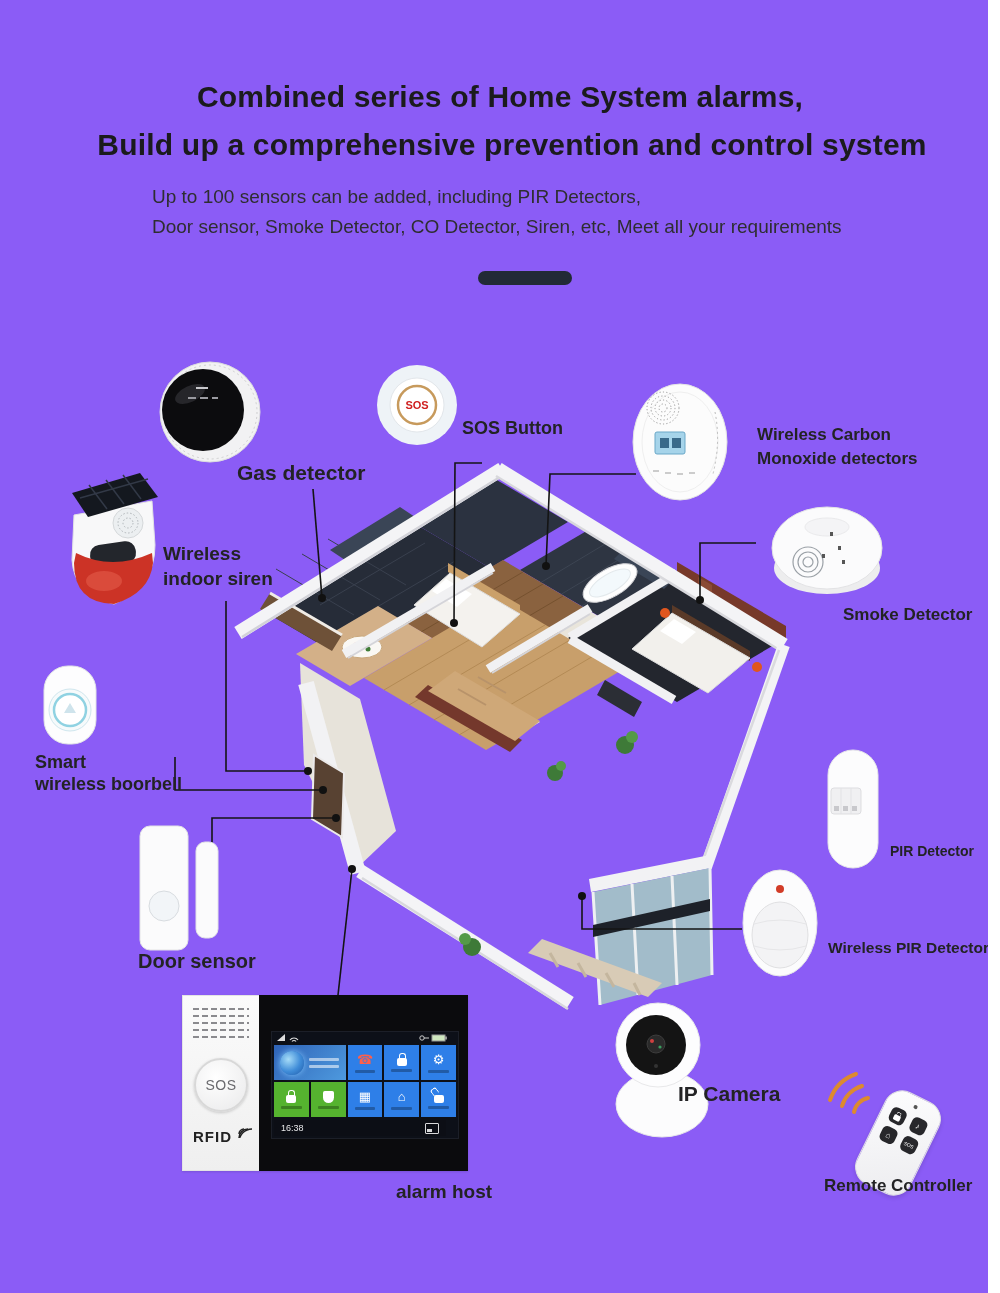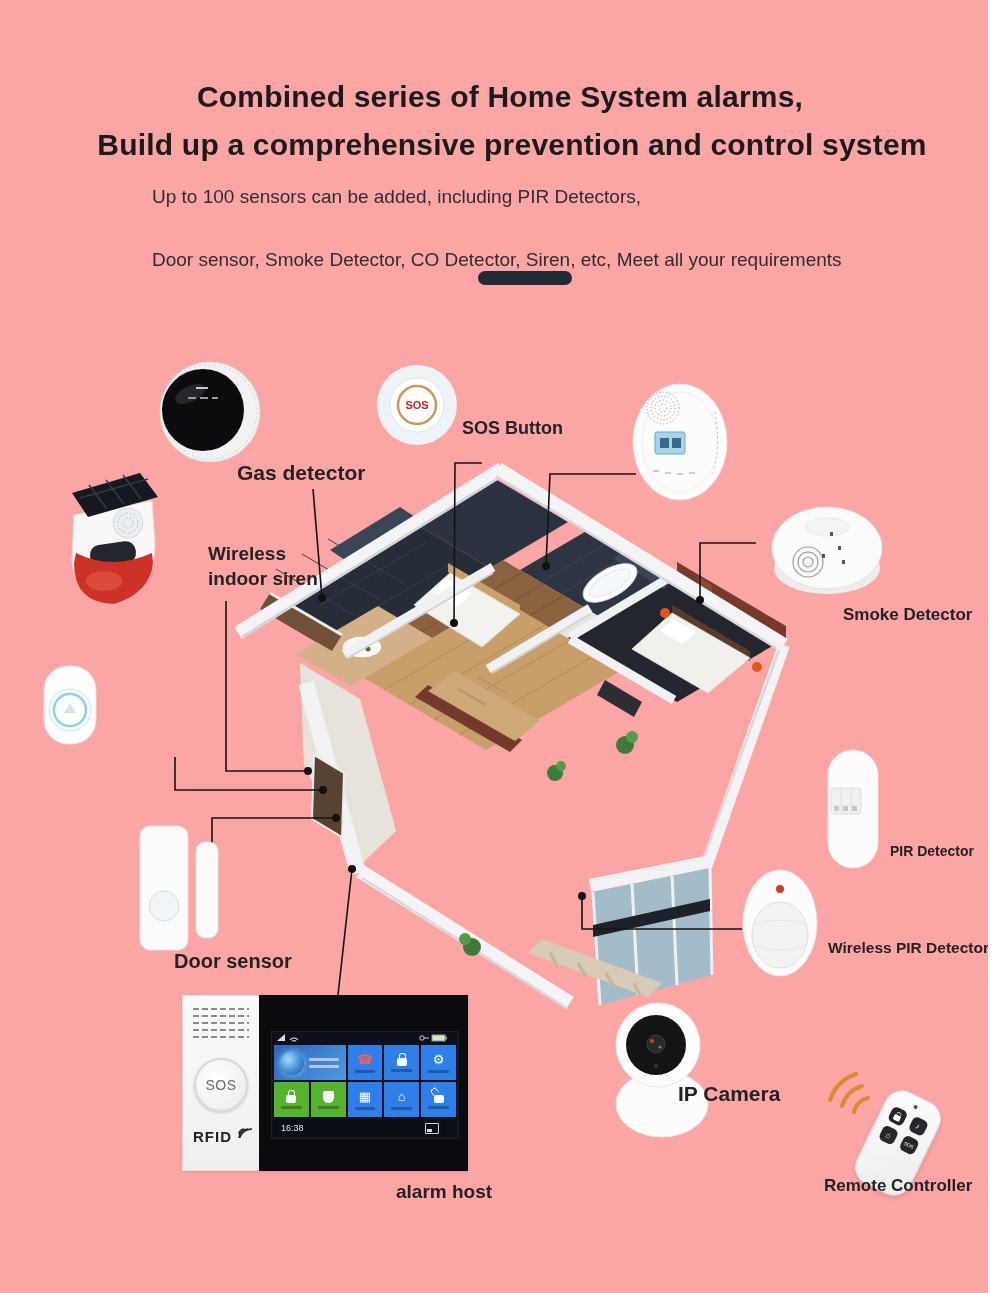--- a/index.html
+++ b/index.html
@@ -1,34 +1,34 @@
 <!DOCTYPE html>
 <html><head>
 <meta charset="utf-8">
 <style>
   html,body{margin:0;padding:0;background:#fff;}
-  #canvas{position:relative;width:988px;height:1293px;background:#fca5a5;overflow:hidden;
+  #canvas{position:relative;width:988px;height:1293px;background:#8b5cf6;overflow:hidden;
           font-family:"Liberation Sans",sans-serif;color:#1e1e1e;}
   .abs{position:absolute;}
   
   .title{left:0;width:1000px;text-align:center;font-weight:bold;font-size:30px;color:#1b1b1d;letter-spacing:.2px;}
   #title1{top:80px;} #title2{top:128px;padding-left:12px;}
   .sub{left:152px;font-size:19px;color:#2e2e30;}
-  #sub1{top:186px;} #sub2{top:216px;margin-top:33px;}
+  #sub1{top:186px;} #sub2{top:216px;}
   #divider{left:478px;top:271px;width:94px;height:14px;border-radius:7px;background:#222a36;}
   
   .lbl{color:#232325;white-space:nowrap;font-weight:bold;}
   .lbl span{display:block;}
   #lbl-gas{left:237px;top:461px;font-size:21px;}
   #lbl-sos{left:462px;top:418px;font-size:18px;}
   #lbl-co{left:757px;top:423px;font-size:17px;line-height:24px;}
   #lbl-smoke{left:843px;top:605px;font-size:17px;}
-  #lbl-siren{left:163px;top:541px;font-size:19px;line-height:25px;margin-left:45px;}
+  #lbl-siren{left:163px;top:541px;font-size:19px;line-height:25px;}
   #lbl-bell{left:35px;top:751px;font-size:18px;line-height:22px;}
-  #lbl-ds{left:138px;top:950px;font-size:20px;margin-left:36px;}
+  #lbl-ds{left:138px;top:950px;font-size:20px;}
   #lbl-pir{left:890px;top:806px;font-size:14px;margin-top:37px;}
   #lbl-wpir{left:828px;top:939px;font-size:15.5px;}
   #lbl-cam{left:678px;top:1082px;font-size:21px;text-align:center;}
   #lbl-remote{left:824px;top:1176px;font-size:17px;}
   #lbl-host{left:396px;top:1181px;font-size:19px;}
   
   #house{left:210px;top:455px;z-index:1;}
   #lines{left:0;top:0;z-index:2;pointer-events:none;}
   .dev{z-index:3;}
   .lbl{z-index:4;}
@@ -409,24 +409,32 @@
         <div id="host-bottom">
           <span id="host-time">16:38</span>
           <span id="cast"></span>
         </div>
       </div>
     </div>
   </div>
 
   <div class="abs lbl" id="lbl-gas">Gas detector</div>
   <div class="abs lbl" id="lbl-sos">SOS Button</div>
+  <div class="abs lbl" id="lbl-co">
+    <span>Wireless Carbon</span>
+    <span>Monoxide detectors</span>
+  </div>
   <div class="abs lbl" id="lbl-smoke">Smoke Detector</div>
   <div class="abs lbl" id="lbl-siren">
     <span>Wireless</span>
     <span>indoor siren</span>
+  </div>
+  <div class="abs lbl" id="lbl-bell">
+    <span>Smart</span>
+    <span>wireless boorbell</span>
   </div>
   <div class="abs lbl" id="lbl-ds">Door sensor</div>
   <div class="abs lbl" id="lbl-pir">PIR Detector</div>
   <div class="abs lbl" id="lbl-wpir">Wireless PIR Detector</div>
   <div class="abs lbl" id="lbl-cam">IP Camera</div>
   <div class="abs lbl" id="lbl-remote">Remote Controller</div>
   <div class="abs lbl" id="lbl-host">alarm host</div>
 
 </div>
 

